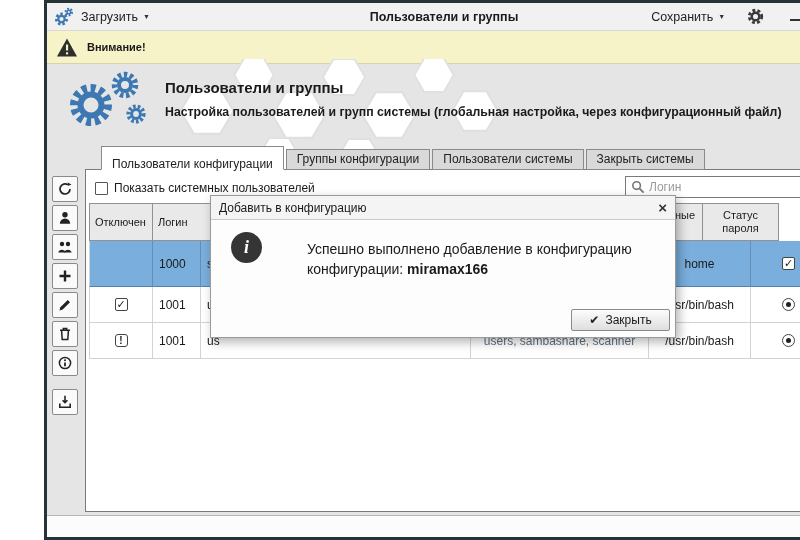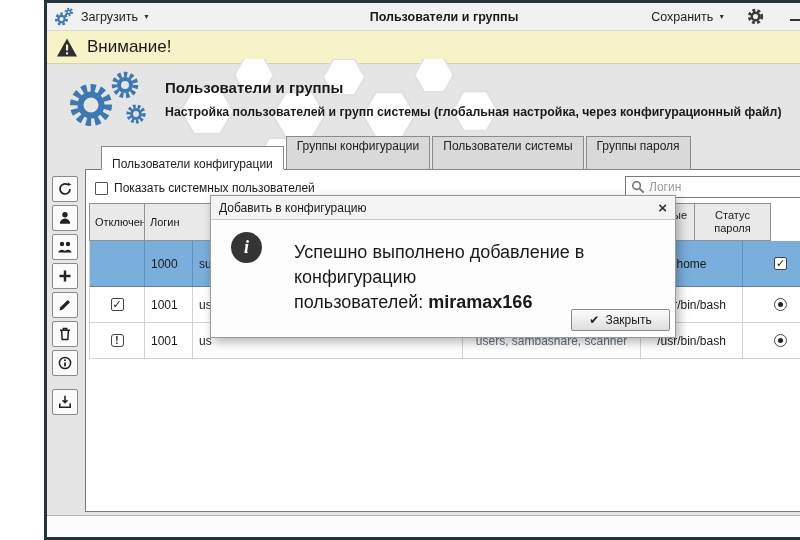--- a/index.html
+++ b/index.html
@@ -17,32 +17,32 @@
   .tb-right { margin-left:auto; display:flex; align-items:center; gap:22px; z-index:2; }
   .wincontrols { display:flex; align-items:center; gap:8px; margin-left:4px; }
   .wc-min { width:10px; height:2px; background:#333; margin-top:6px; }
   .wc-restore { position:relative; width:9px; height:9px; border:1px solid #333; background:#f1f1f1; margin-top:3px; }
   .wc-restore::before { content:''; position:absolute; left:2px; top:-4px; width:8px; height:8px; border:1px solid #333; }
   .wc-close { font-size:15px; line-height:12px; color:#222; font-weight:bold; }
 
   
   .warnbar { position:absolute; left:0; top:28px; right:0; height:33px; background:#f7f3c9;
              border-bottom:1px solid #d8d3a6; display:flex; align-items:center; padding:0 9px; }
-  .warn-label { font-weight:normal; font-size:17px; margin-left:9px; }
+  .warn-label { font-weight:bold; font-size:11px; margin-left:9px; }
   .warn-save { margin-left:auto; }
 
   
   .hexes { position:absolute; left:0; top:56px; width:794px; height:122px; pointer-events:none; }
   .page-logo { position:absolute; left:14px; top:66px; }
   .page-title { position:absolute; left:118px; top:76px; font-size:15px; font-weight:bold; }
   .page-subtitle { position:absolute; left:118px; top:102px; font-size:12.3px; font-weight:700; width:660px; }
 
   
   .tabs { position:absolute; left:54px; top:143px; height:24px; display:flex; align-items:flex-end; gap:2px; z-index:3; }
-  .tab { height:34px; background:#d9d9d9; border:1px solid #8a8a8a; font-size:12px; padding:2px 10px 0;
+  .tab { height:21px; background:#d9d9d9; border:1px solid #8a8a8a; font-size:12px; padding:2px 10px 0;
          white-space:nowrap; color:#222; }
   .tab.active { height:24px; background:#fff; border-bottom:1px solid #fff; padding-top:10px; }
 
   
   .panel { position:absolute; left:38px; top:166px; width:753px; height:343px; border:1px solid #7a7a7a; background:#fff; }
 
   .filter-check { position:absolute; left:48px; top:178px; display:flex; align-items:center; gap:6px; font-size:12px; }
   .cbx-empty { width:13px; height:13px; border:1.4px solid #555; background:#fff; border-radius:1px; }
 
   .searchbox { position:absolute; left:578px; top:173px; width:211px; height:22px; border:1px solid #7a7a7a;
@@ -51,21 +51,21 @@
   .searchbox input::placeholder { color:#9a9a9a; }
 
   
   .ltb { position:absolute; left:5px; width:26px; height:26px; background:#fafafa; border:1px solid #8a8a8a;
          border-radius:2px; display:flex; align-items:center; justify-content:center; }
 
   
   .table { position:absolute; left:42px; top:200px; width:730px; }
   .trow { display:flex; }
   .tc { flex:0 0 auto; overflow:hidden; display:flex; align-items:center; }
-  .c1{width:56px} .c2{width:48px} .c3{width:270px} .c4{width:178px} .c5{width:102px} .c6{width:76px}
+  .c1{width:64px} .c2{width:48px} .c3{width:270px} .c4{width:178px} .c5{width:102px} .c6{width:76px}
   .thead .tc { background:#e9e9e9; border:1px solid #919191; border-left:none; height:38px; font-size:11px;
                justify-content:center; text-align:center; line-height:1.15; padding:2px 3px; }
   .thead .tc:first-child { border-left:1px solid #919191; }
   .thead .tc.hleft { justify-content:flex-start; text-align:left; padding-left:5px; }
   .sort-arrow { font-size:7px; margin-left:3px; color:#222; }
   .tbody .tc { border-right:1px solid #d3d3d3; border-bottom:1px solid #d3d3d3; font-size:12px; padding:0 6px; }
   .tbody .trow .tc:first-child { border-left:1px solid #d3d3d3; justify-content:center; }
   .r1 .tc { height:46px; } .r2 .tc, .r3 .tc { height:36px; }
   .row-selected .tc { background:#7aaedc; border-right-color:rgba(0,0,0,.18); border-bottom-color:rgba(0,0,0,.25); }
   .tc.center { justify-content:center; padding:0 2px; text-align:center; }
@@ -87,21 +87,21 @@
 
   
   .dialog { position:absolute; left:163px; top:192px; width:466px; height:143px; background:#fdfdfd;
             border:1px solid #9a9a9a; box-shadow:3px 4px 10px rgba(0,0,0,.3); z-index:10; }
   .dlg-titlebar { height:24px; border-bottom:1px solid #c9c9c9; background:#f4f4f4; display:flex; align-items:center;
                   padding:0 8px; font-size:12px; }
   .dlg-close { margin-left:auto; font-size:15px; font-weight:bold; color:#333; line-height:14px; }
   .info-roundel { position:absolute; left:20px; top:36px; width:31px; height:31px; border-radius:50%; background:#353535;
                   color:#fff; display:flex; align-items:center; justify-content:center;
                   font-family:"Liberation Serif","DejaVu Serif",serif; font-style:italic; font-weight:bold; font-size:18px; }
-  .dlg-msg { position:absolute; left:83px; top:44px; font-size:18px; line-height:1.4; color:#1a1a1a; }
+  .dlg-msg { position:absolute; left:96px; top:44px; font-size:14px; line-height:1.4; color:#1a1a1a; }
   .dlg-btn { position:absolute; right:5px; bottom:6px; width:99px; height:22px; border:1px solid #8a8a8a; border-radius:2px;
              background:linear-gradient(#fcfcfc,#dedede); display:flex; align-items:center; justify-content:center;
              gap:6px; font-size:12px; }
   .check-glyph { font-size:12px; color:#222; }
 
   
   .statusbar { position:absolute; left:0; right:0; bottom:0; height:22px; background:#fcfcfc; border-top:1px solid #b5b5b5; }
   .grip { position:absolute; right:2px; bottom:2px; }
 </style>
 </head>
@@ -182,21 +182,21 @@
       <circle cx="75" cy="45" r="4.4" stroke-width="3"></circle>
     </g>
   </svg>
   <div class="page-title">Пользователи и группы</div>
   <div class="page-subtitle">Настройка пользователей и групп системы (глобальная настройка, через конфигурационный файл)</div>
 
   <div class="tabs">
     <div class="tab active">Пользователи конфигурации</div>
     <div class="tab">Группы конфигурации</div>
     <div class="tab">Пользователи системы</div>
-    <div class="tab">Группы пароля</div>
+    <div class="tab">Закрыть системы</div>
   </div>
 
   <div class="panel"></div>
 
   <div class="filter-check">
     <span class="cbx-empty"></span>
     <span>Показать системных пользователей</span>
   </div>
 
   <div class="searchbox">
@@ -318,21 +318,21 @@
   </div>
 
   <div class="dialog">
     <div class="dlg-titlebar">
       <span>Добавить в конфигурацию</span>
       <span class="dlg-close">×</span>
     </div>
     <div class="info-roundel">i</div>
     <div class="dlg-msg">
       <div>Успешно выполнено добавление в конфигурацию</div>
-      <div><span>пользователей: </span><b>miramax166</b></div>
+      <div><span>конфигурации: </span><b>miramax166</b></div>
     </div>
     <div class="dlg-btn">
       <span class="check-glyph">✔</span>
       <span>Закрыть</span>
     </div>
   </div>
 
   <div class="statusbar">
     <svg class="grip" width="13" height="13">
       <path d="M12 1L1 12M12 6L6 12M12 10l-2 2" stroke="#9aa0a6" stroke-width="1.4" fill="none"></path>

